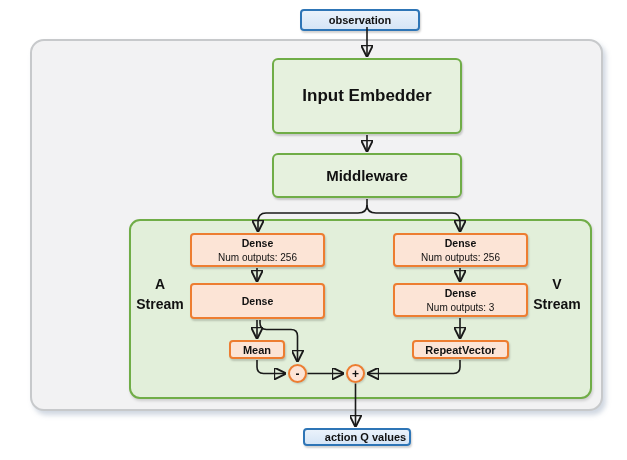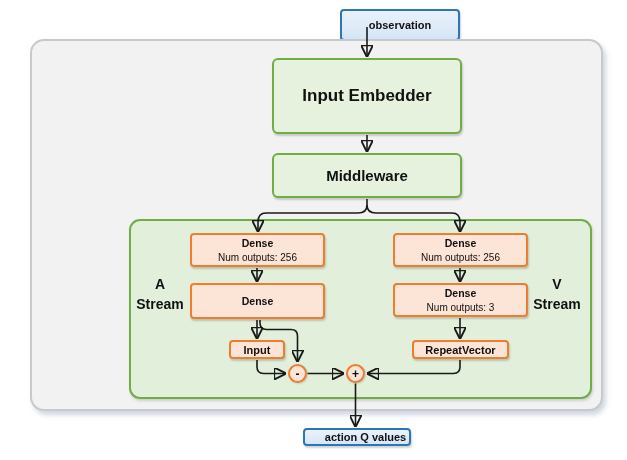--- a/index.html
+++ b/index.html
@@ -69,21 +69,21 @@
     display: flex;
     align-items: center;
     justify-content: center;
     font-weight: bold;
     font-size: 12px;
     line-height: 1;
     box-shadow: 1px 1px 2px rgba(0, 0, 0, 0.15);
   }
 
   
-  #observation   { left: 300px; top: 9px;   width: 120px; height: 32px; margin-left: 40px; }
+  #observation   { left: 300px; top: 9px;   width: 120px; height: 22px; }
   #embedder      { left: 272px; top: 58px;  width: 190px; height: 76px; font-size: 17px; }
   #middleware    { left: 272px; top: 153px; width: 190px; height: 45px; font-size: 15px; }
   #a-dense1      { left: 190px; top: 233px; width: 135px; height: 34px; }
   #a-dense2      { left: 190px; top: 283px; width: 135px; height: 36px; }
   #v-dense1      { left: 393px; top: 233px; width: 135px; height: 34px; }
   #v-dense2      { left: 393px; top: 283px; width: 135px; height: 34px; }
   #mean          { left: 229px; top: 340px; width: 56px;  height: 19px; font-weight: bold; font-size: 11px; }
   #repeatvector  { left: 412px; top: 340px; width: 97px;  height: 19px; font-weight: bold; font-size: 11px; }
   #op-minus      { left: 288px; top: 364px; }
   #op-plus       { left: 346px; top: 364px; }
@@ -157,21 +157,21 @@
   <div class="abs node orange-box" id="v-dense1">
     <span class="dense-title">Dense</span>
     <span class="dense-subtitle">Num outputs: 256</span>
   </div>
   <div class="abs node orange-box" id="v-dense2">
     <span class="dense-title">Dense</span>
     <span class="dense-subtitle">Num outputs: 3</span>
   </div>
 
   <div class="abs node orange-box" id="mean">
-    <span>Input</span>
+    <span>Mean</span>
   </div>
   <div class="abs node orange-box" id="repeatvector">
     <span>RepeatVector</span>
   </div>
 
   <div class="abs circle-op" id="op-minus">
     <span>-</span>
   </div>
   <div class="abs circle-op" id="op-plus">
     <span>+</span>

